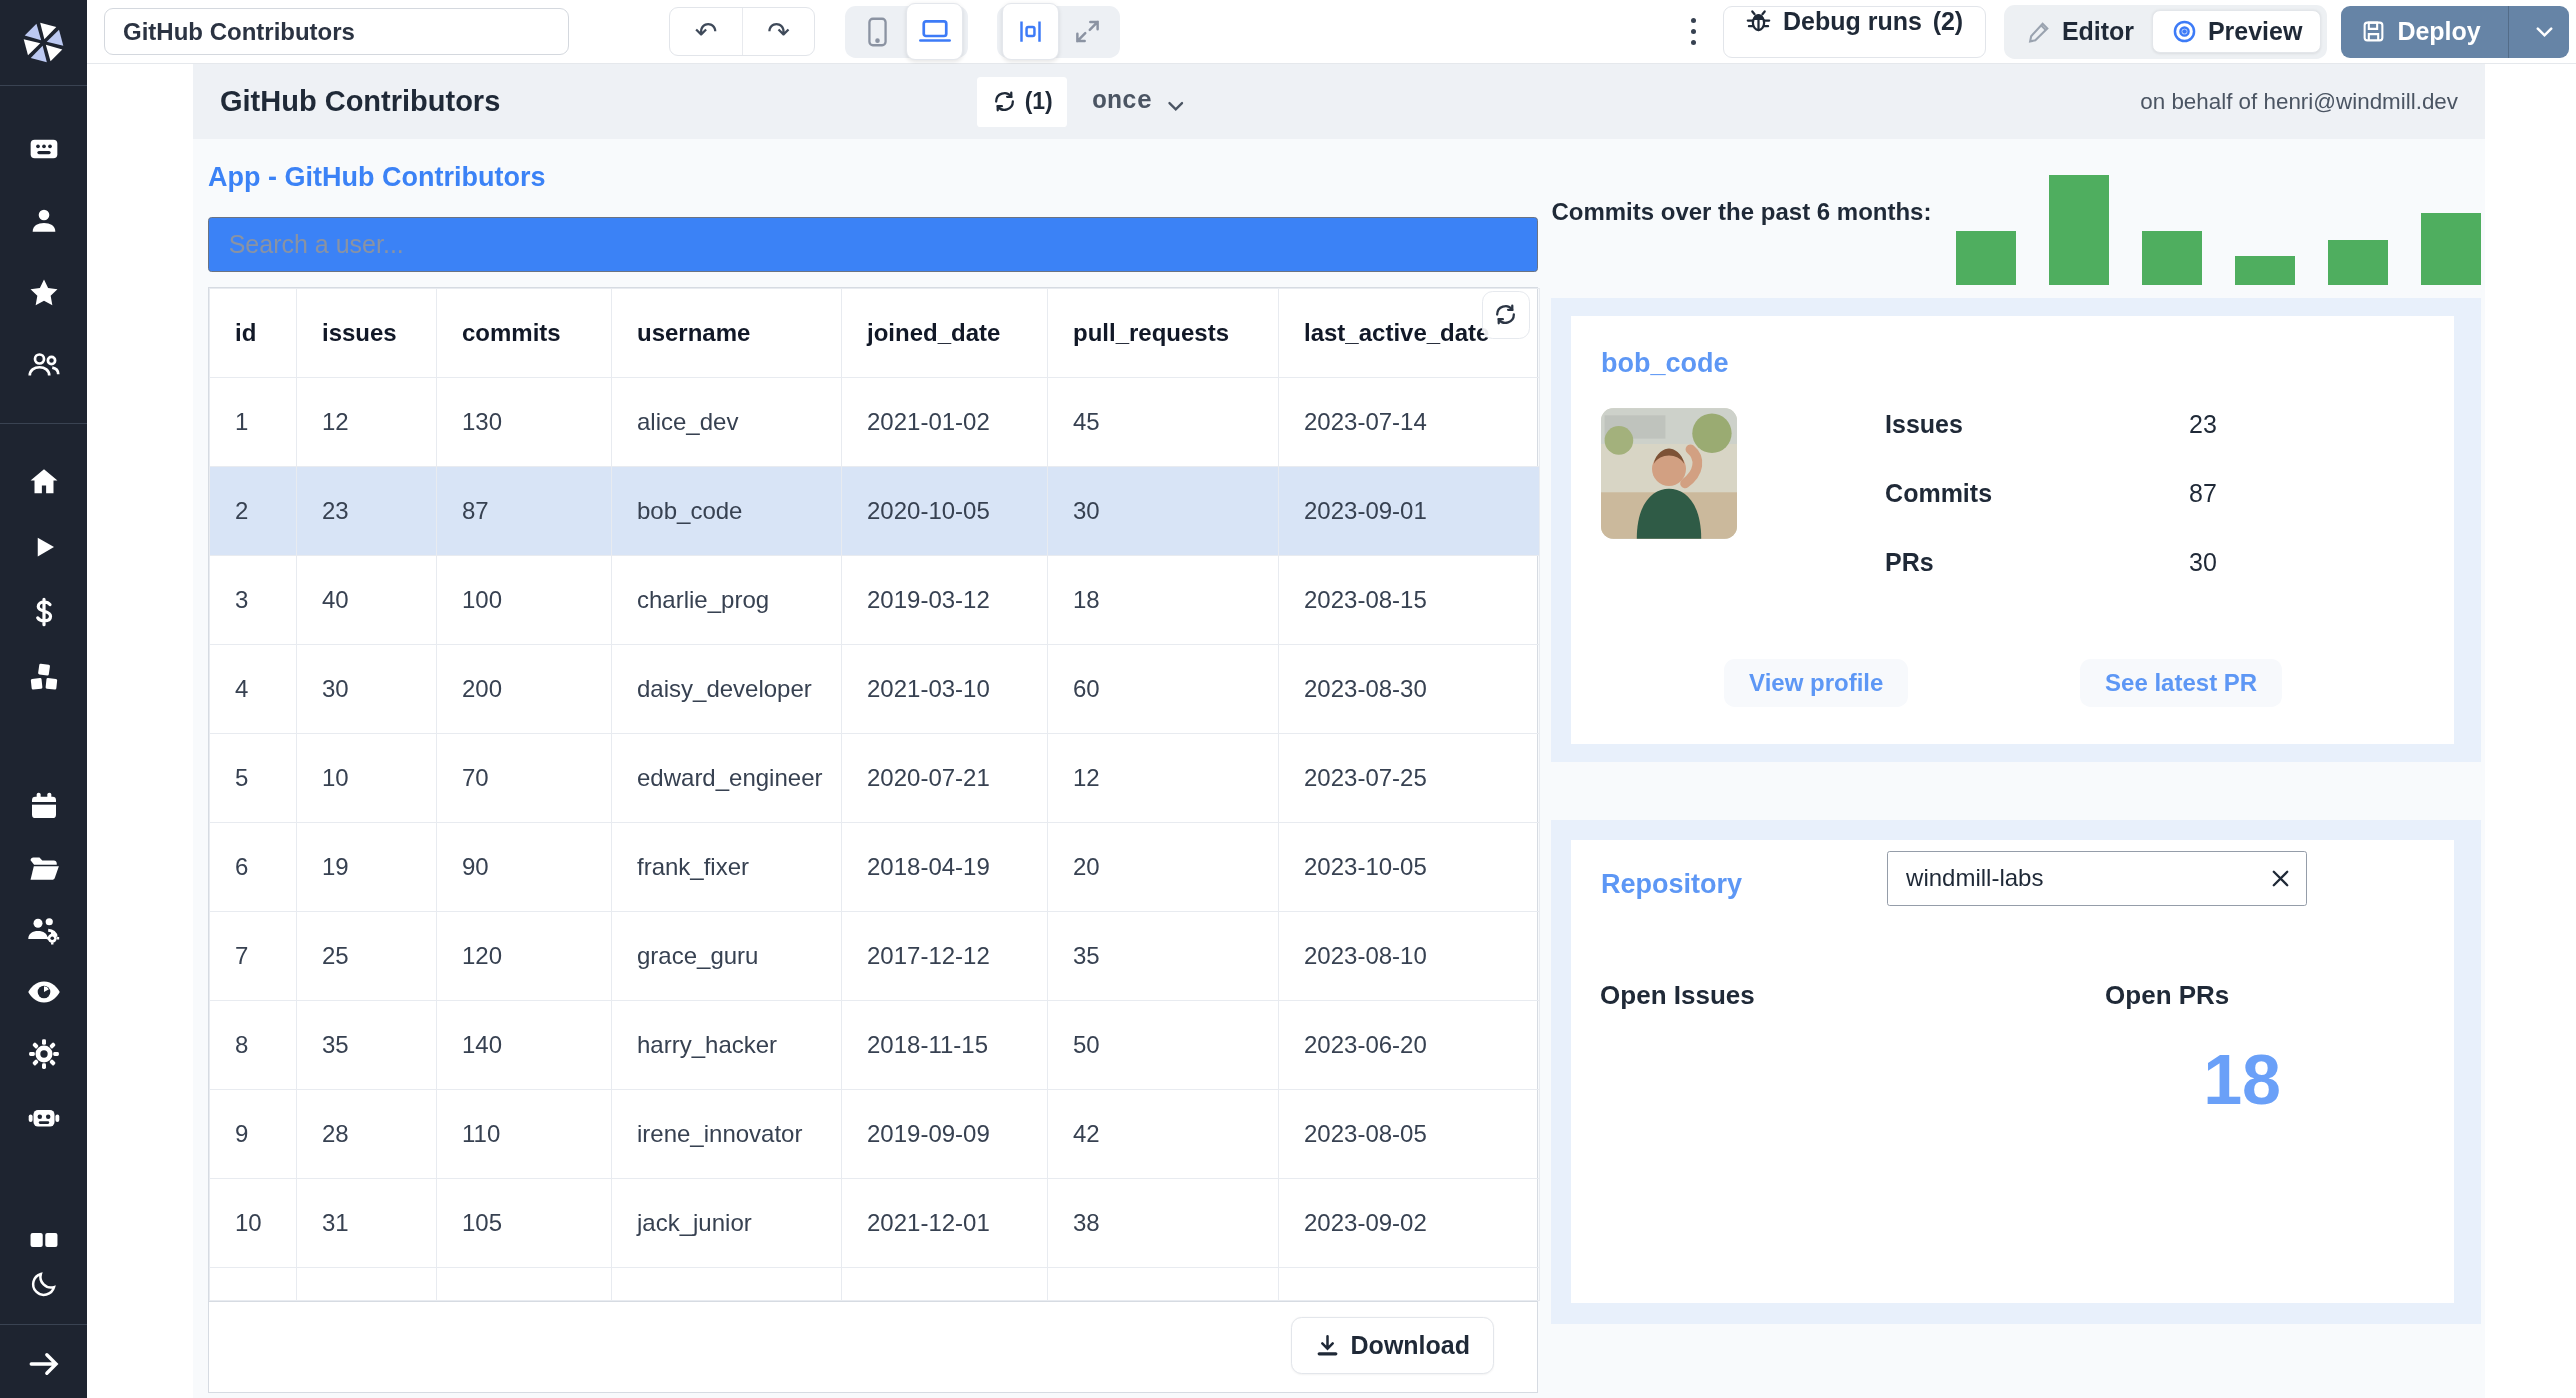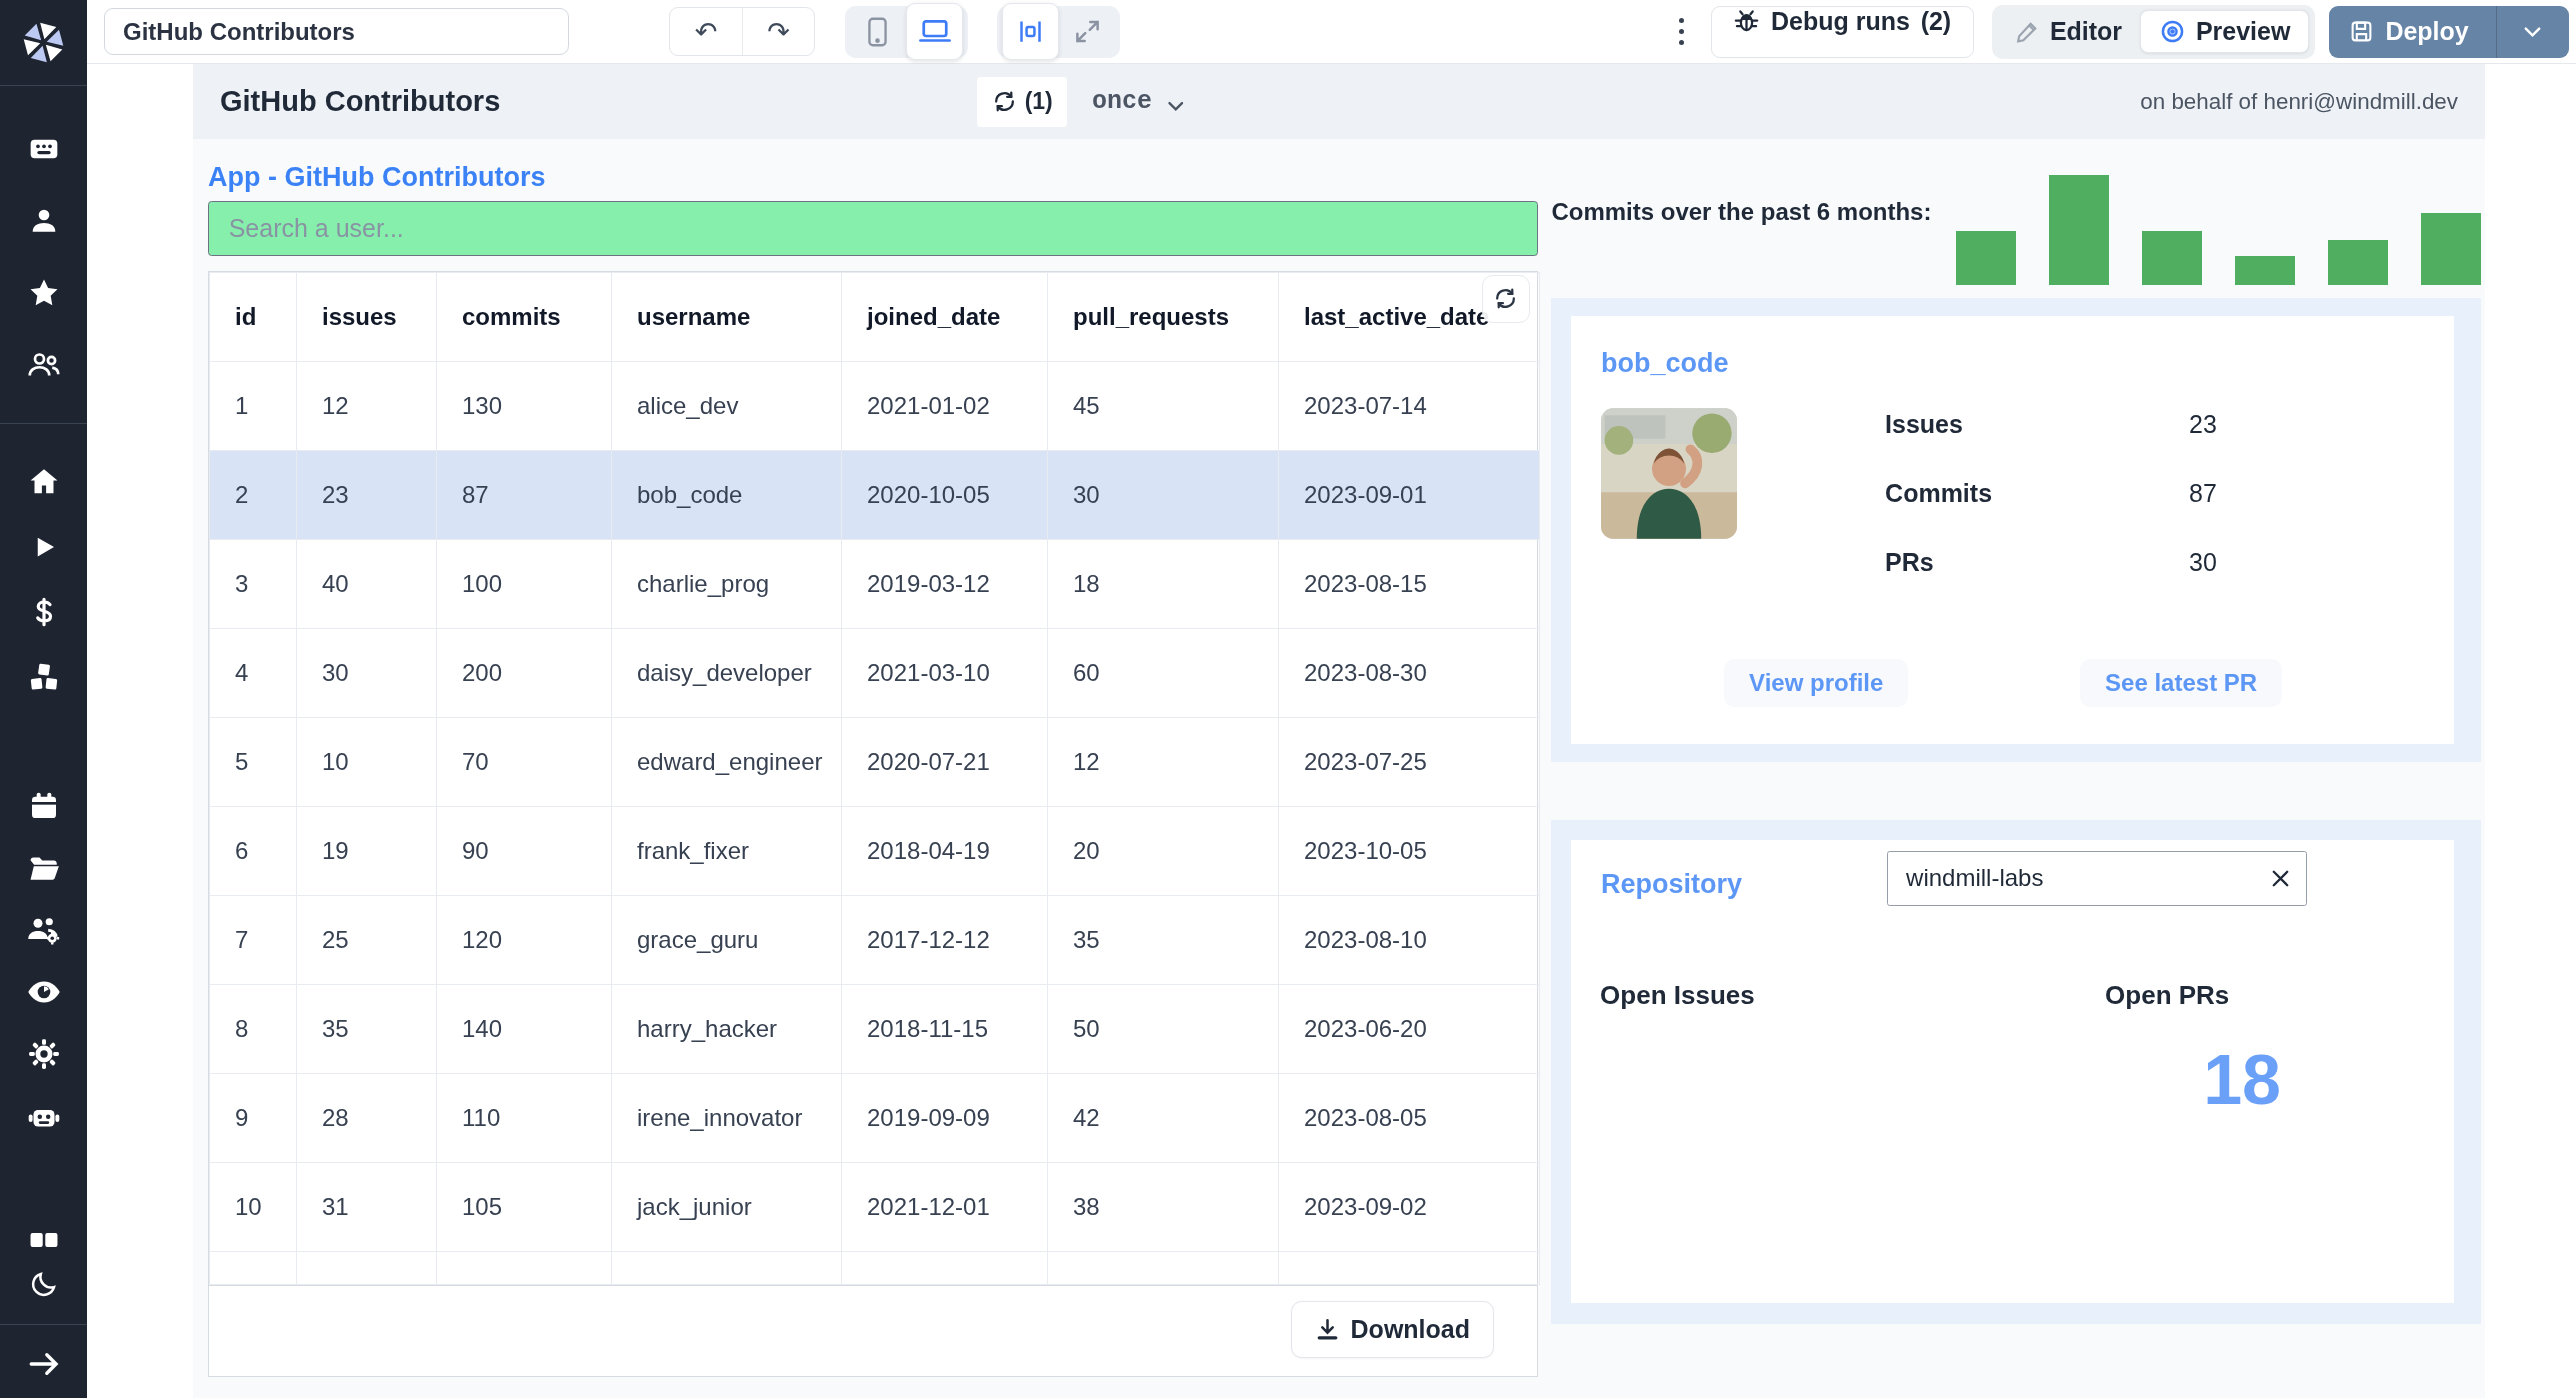--- a/index.html
+++ b/index.html
@@ -44,39 +44,39 @@
   .tool-btn{display:flex;gap:10.7px;height:52px;padding:0 21.5px;background:#fff;
     border:0.9px solid #e2e5ea;border-radius:9px;font-size:25px;font-weight:bold;color:#1f2937;cursor:pointer;font-family:inherit}
   .view-toggle{display:flex;align-items:center;background:#edf0f3;border-radius:10.7px;height:54px;padding:0 5.4px}
   .view-toggle .vseg{display:flex;align-items:center;gap:9.8px;padding:0 18px;height:43px;background:none;
     border:none;font-size:25px;font-weight:bold;color:#1f2937;cursor:pointer;font-family:inherit}
   .view-toggle .vseg.active{background:#fff;border:0.9px solid #e3e6ea;border-radius:8px;box-shadow:0 0.9px 2.7px rgba(0,0,0,.08)}
   .blue-btn{display:flex;align-items:center;gap:11.6px;height:52px;padding:0 19.7px;background:var(--slate-btn);
     border:none;border-radius:9px;color:#fff;font-size:25px;font-weight:bold;cursor:pointer;font-family:inherit}
   kbd{font-family:"Liberation Mono",monospace;font-size:21.5px;background:#e9ebee;color:#1a202c;
     border-radius:5.4px;padding:3.6px 10.7px;font-weight:normal}
-  .deploy{padding-right:12px}
+  .deploy{padding-right:0}
   .deploy .dd-sep{width:0.9px;height:52px;background:rgba(0,0,0,.18);margin-left:16px}
   .deploy .dd{width:48px;height:52px;display:flex;align-items:center;justify-content:center}
 
   
   .appframe{position:absolute;left:193px;top:64px;width:2292px;bottom:0;display:flex;flex-direction:column}
   .appheader{height:75px;flex:none;background:#eef1f5;display:flex;align-items:center;padding:0 27px}
   .appheader h1{font-size:29px;font-weight:bold;color:#1f2937}
   .center-cluster{display:flex;align-items:center;margin:0 auto}
   .refresh-btn{display:flex;align-items:center;gap:8px;background:#fff;height:50px;padding:0 14.3px;
     border:none;border-radius:3.6px;font-size:23px;font-weight:bold;color:#1f2937;cursor:pointer;font-family:inherit}
   .once{display:flex;align-items:flex-end;gap:12.5px;margin-left:25px;background:none;border:none;cursor:pointer;
     font-size:25px;font-weight:bold;color:#4b5563;font-family:Liberation Mono, monospace}
   .behalf{margin-left:auto;font-size:22.4px;color:#4b5563}
 
   .canvas{flex:1;background:#f8fafc;display:flex;gap:13.4px;padding:0 3.6px 0 15px;overflow:hidden}
   .left-col{width:1330px;flex:none;display:flex;flex-direction:column}
   .app-heading{margin-top:23px;font-size:27px;font-weight:bold;color:var(--accent)}
-  .search-input{margin-top:8px;height:55px;border:0.9px solid #6b7382;border-radius:3.6px;background:#86efac;
+  .search-input{margin-top:24px;height:55px;border:0.9px solid #6b7382;border-radius:3.6px;background:#3b82f6;
     padding:0 19.7px;font-size:25px;color:#1f2937;font-family:inherit;outline:none}
   .search-input::placeholder{color:#8a93a3}
 
   .table-wrap{position:relative;margin-top:15px;background:#fff;border:0.9px solid #d6dbe2;height:1106px}
   table{width:100%;border-collapse:collapse;table-layout:fixed}
   th,td{border:0.9px solid #e8ebf0;padding-left:25px;text-align:left;overflow:hidden;white-space:nowrap}
   th{height:89px;font-size:24px;color:#111827}
   td{height:89px;font-size:24px;color:#374151}
   td.strip{height:33px}
   tr.selected td{background:var(--selected-row)}

